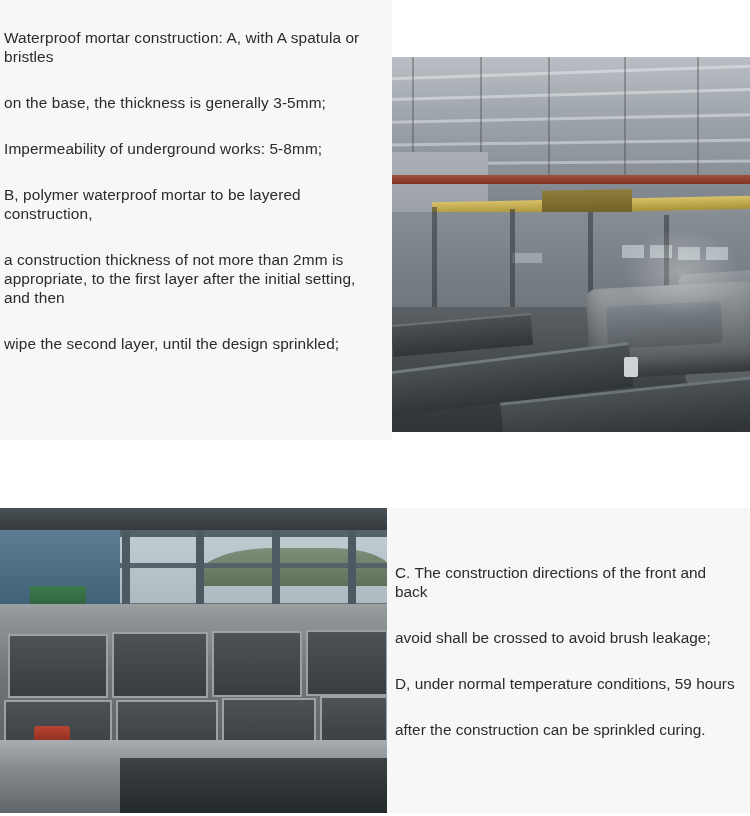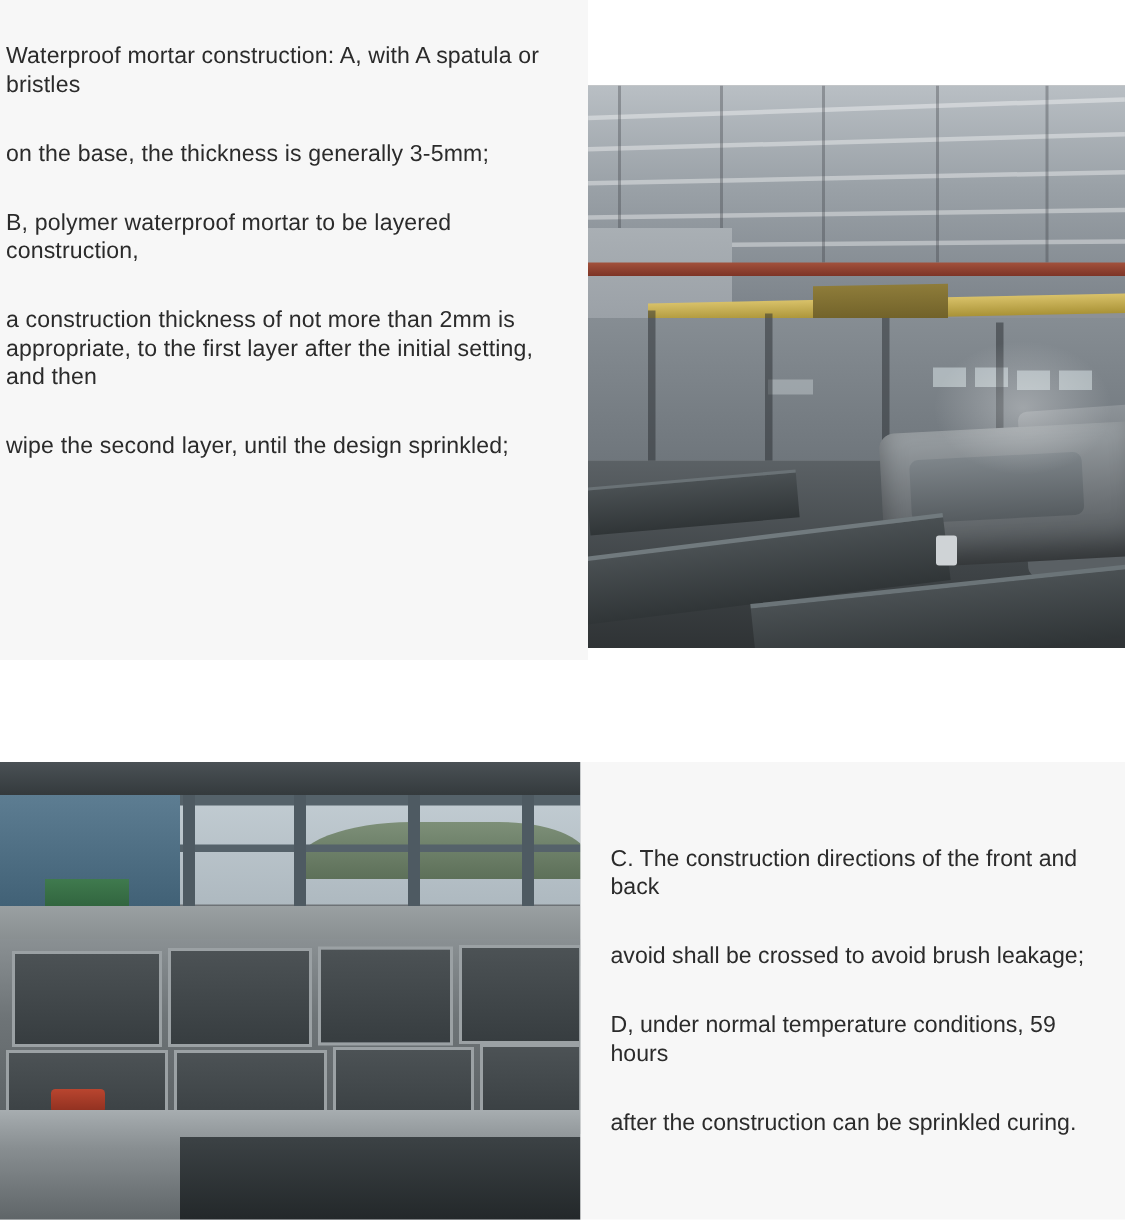--- a/index.html
+++ b/index.html
@@ -79,21 +79,21 @@
     position: absolute;
     left: 387px;
     top: 68px;
     width: 363px;
     height: 305px;
     background: #f7f7f7;
     box-sizing: border-box;
     padding: 55px 10px 0 8px;
   }
   .text-col-bottom p {
-    margin: 0 0 27px 12px;
+    margin: 0 0 27px 0;
     font-size: 15.4px;
     line-height: 19px;
     color: #2b2b2b;
   }
 
   
   .ph1 { position:absolute; left:0; top:0; width:358px; height:375px; }
   .ph1 .sky-roof {
     position:absolute; left:0; top:0; width:358px; height:150px;
     background: linear-gradient(180deg,#b9bfc4 0%, #9aa1a7 45%, #7c838a 100%);
@@ -240,20 +240,21 @@
 </head>
 <body>
 
 <div class="page">
 
   <div class="block-top">
 
     <div class="text-col-top">
       <p>Waterproof mortar construction: A, with A spatula or bristles</p>
       <p>on the base, the thickness is generally 3-5mm;</p>
+      <p>Impermeability of underground works: 5-8mm;</p>
       <p>B, polymer waterproof mortar to be layered construction,</p>
       <p>a construction thickness of not more than 2mm is appropriate, to the first layer after the initial setting, and then</p>
       <p>wipe the second layer, until the design sprinkled;</p>
     </div>
 
     <div class="img-top">
       <div class="ph1">
         <div class="sky-roof"></div>
 
         <div class="roofbeam" style="left:0;top:14px;width:358px;transform:rotate(-2deg)"></div>

